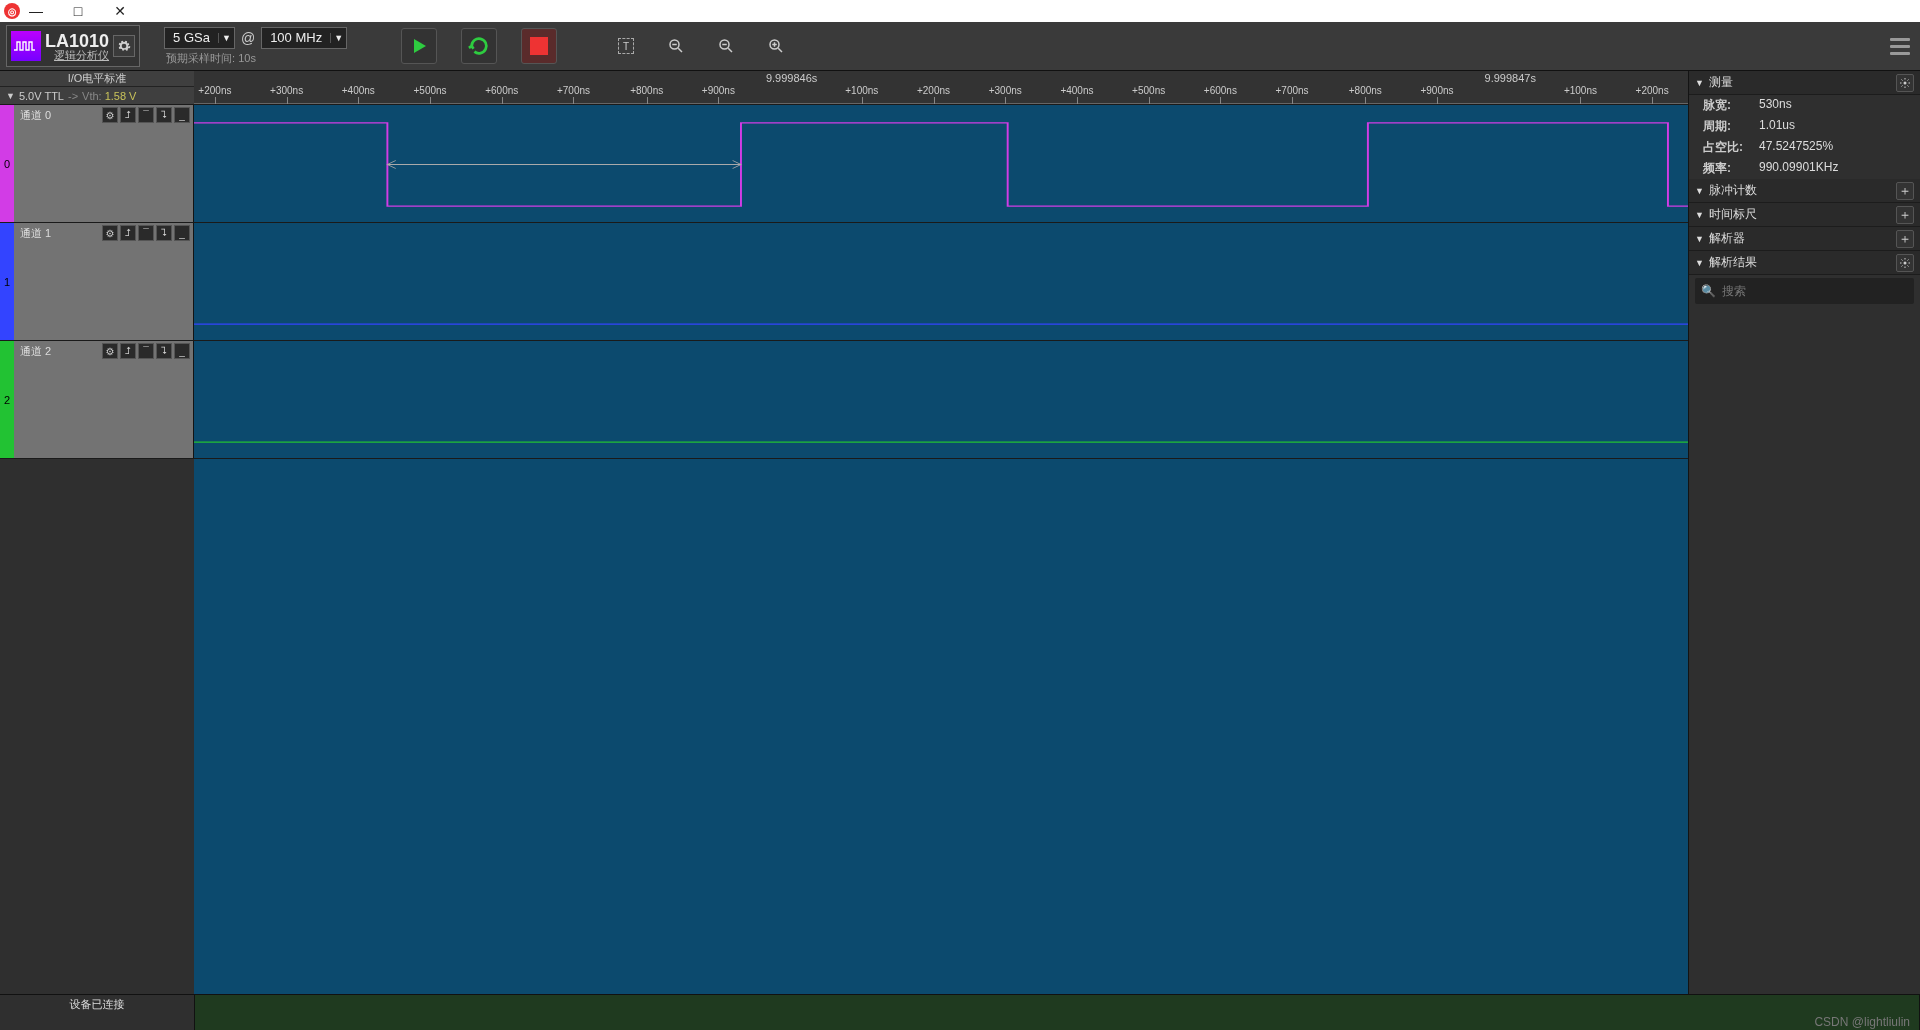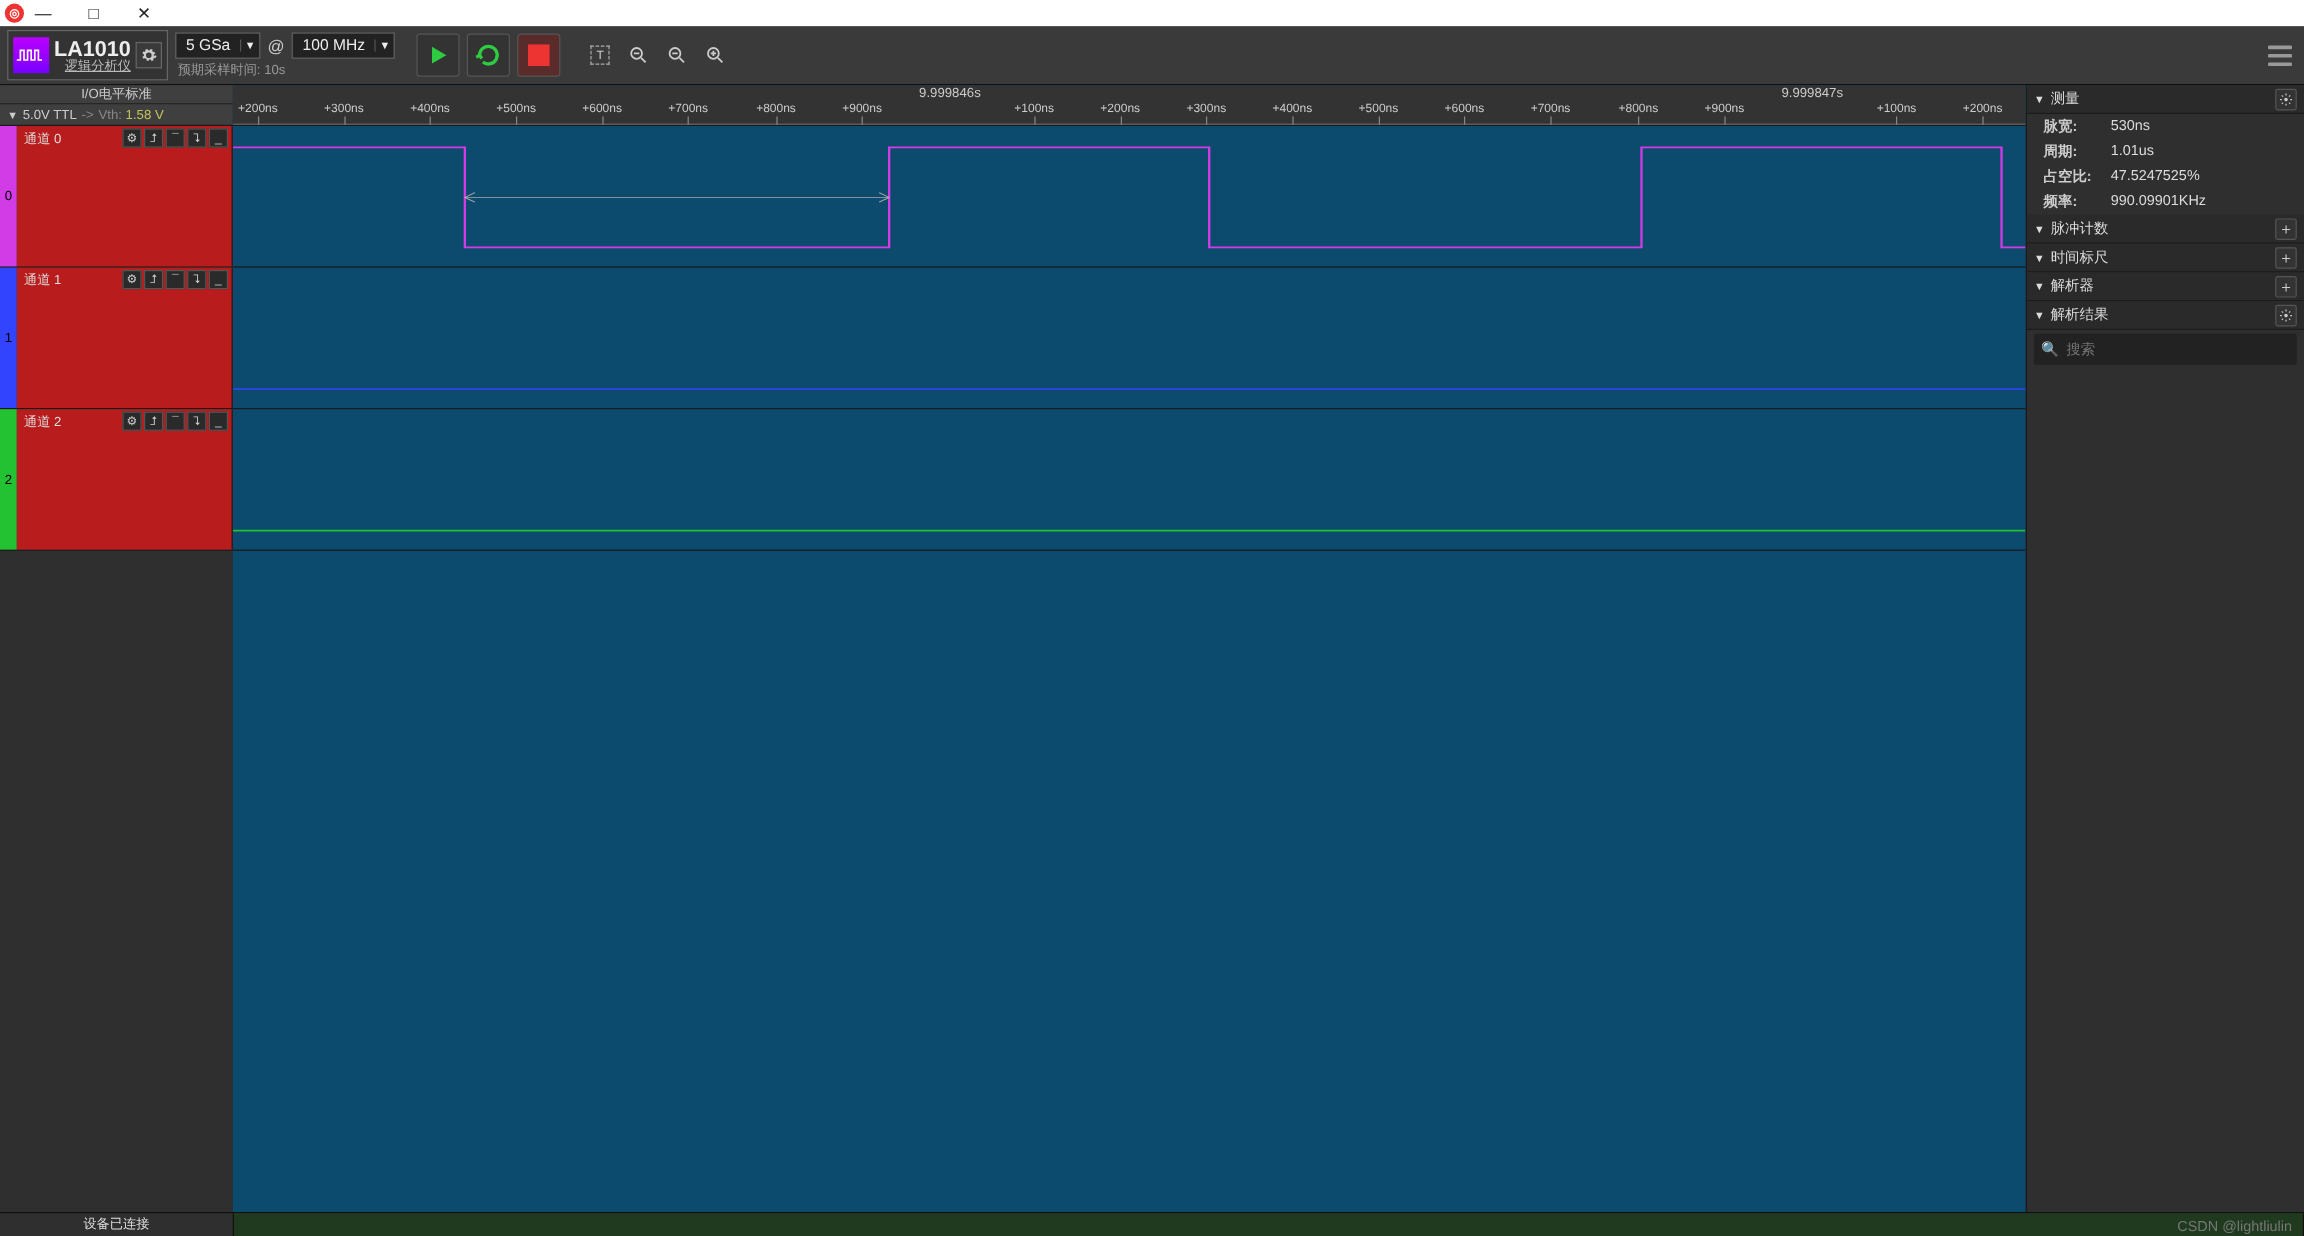--- a/index.html
+++ b/index.html
@@ -6,21 +6,21 @@
 html, body { width: 100%; height: 100%; background: #2b2b2b; color: #ddd; font-size: 12px; overflow: hidden; }
 
 
 .os-titlebar { height: 22px; background: #fff; color: #000; display: flex; align-items: center; padding: 0 4px; }
 .os-titlebar .appicon { width: 16px; height: 16px; border-radius: 8px; background: #e33; display:inline-flex;align-items:center;justify-content:center;color:#fff;font-weight:bold;font-size:10px;margin-right:6px;}
 .os-titlebar .title { font-size: 12px; flex: 1; }
 .os-titlebar .winbtns { display: flex; gap: 22px; padding-right: 8px; }
 .os-titlebar .winbtn { width: 20px; text-align:center; font-size: 14px; color:#222; cursor:default;}
 
 
-.toolbar { height: 49px; background: #3a3a3a; display:flex; align-items:center; padding: 4px 6px; gap:6px; border-bottom:1px solid #111;}
+.toolbar { height: 49px; background: #3a3a3a; display:flex; align-items:center; padding: 4px 6px; gap:24px; border-bottom:1px solid #111;}
 .device-box { height: 42px; border:1px solid #666; display:flex; align-items:center; padding:0 4px; gap:4px; background:#333;}
 .wave-ic { width:30px; height:30px; background:linear-gradient(#b0f,#70f); display:flex;align-items:center;justify-content:center;}
 .wave-ic svg{width:26px;height:20px;}
 .dev-name-col { display:flex;flex-direction:column;line-height:1; color:#eee;}
 .dev-name-col .big { font-size:18px; font-weight:bold;}
 .dev-name-col .sub { font-size:11px; color:#bbb; text-align:right;text-decoration:underline;}
 .gearbtn { width:22px;height:22px; background:#3a3a3a;border:1px solid #666;display:flex;align-items:center;justify-content:center;color:#ccc; }
 
 .combo { height:22px; background:#222; border:1px solid #666; display:flex; align-items:center; color:#eee; }
 .combo .val { padding:0 8px; font-size:13px;}
@@ -44,21 +44,21 @@
 .leftcol { width:194px; background:#2f2f2f; display:flex;flex-direction:column;}
 .lvlhdr { height:16px; background:#3f3f3f; text-align:center; font-size:11px; color:#ccc; border-bottom:1px solid #222;}
 .lvlrow { height:18px; background:#3f3f3f; display:flex;align-items:center; padding:0 6px; font-size:11px; color:#ccc; border-bottom:1px solid #1a1a1a;}
 .lvlrow .tri{font-size:9px;margin-right:4px;}
 .lvlrow .g{color:#888;margin-left:4px;}
 .lvlrow .y{color:#c8c25a;margin-left:3px;}
 
 
 .ch-row { height:118px; display:flex; border-bottom:1px solid #1a1a1a;}
 .ch-tag { width:14px; display:flex;align-items:center;justify-content:center; font-size:11px; color:#000;}
-.ch-panel { flex:1; background:#b91c1c; border-right:1px solid #141414; position:relative;}
+.ch-panel { flex:1; background:#737373; border-right:1px solid #141414; position:relative;}
 .ch-panel .name { position:absolute; top:3px; left:6px; font-size:11px; color:#ddd;}
 .ch-panel .tools { position:absolute; top:2px; right:3px; display:flex; gap:2px;}
 .ch-panel .tools .t { width:16px;height:16px;background:#2a2a2a;border:1px solid #555;display:flex;align-items:center;justify-content:center;font-size:10px;color:#ccc;}
 
 
 .wavewrap { flex:1; background:#0c4a6e; position:relative; overflow:hidden;}
 .ruler { height:34px; background:#333; border-bottom:1px solid #1a1a1a; position:relative; color:#ccc; font-size:10px;}
 .ruler .abs-t { position:absolute; top:1px; transform:translateX(-50%); font-size:11px;}
 .ruler .tick { position:absolute; bottom:0; width:1px; height:7px; background:#888;}
 .ruler .ticklbl { position:absolute; bottom:8px; transform:translateX(-50%); font-size:10px;}
@@ -72,21 +72,21 @@
 .sect-hdr { height:24px; background:#2a2a2a; border-bottom:1px solid #1c1c1c; display:flex;align-items:center; padding:0 6px; color:#ddd;}
 .sect-hdr .tri{font-size:9px;margin-right:5px;}
 .sect-hdr .sp{flex:1;}
 .sect-hdr .act{ width:18px;height:18px;background:#333;border:1px solid #555;border-radius:2px;display:flex;align-items:center;justify-content:center;color:#ccc;font-size:13px;}
 .kv { display:grid; grid-template-columns:56px 1fr; padding:2px 10px 2px 14px; color:#ddd;}
 .kv .k{color:#ccc;font-weight:bold;}
 .searchrow{ height:26px; background:#222; margin:3px 6px; border-radius:2px; display:flex;align-items:center;padding:0 6px;color:#888;}
 .searchrow input{ flex:1;background:transparent;border:none;outline:none;color:#ddd;font-size:12px;}
 
 
-.statusbar { position:absolute; left:0;right:0;bottom:0; height:20px; background:#2f2f2f; border-top:1px solid #111; display:flex; font-size:11px;}
+.statusbar { position:absolute; left:0;right:0;bottom:0; height:36px; background:#2f2f2f; border-top:1px solid #111; display:flex; font-size:11px;}
 .statusbar .cell1{ width:194px; text-align:center; color:#ddd; line-height:18px;}
 .statusbar .cell2{ flex:1; background:#1f3a1f; border-left:1px solid #111; border-right:1px solid #111;}
 .statusbar .water{ position:absolute; right:10px; bottom:1px; color:#777; font-size:12px;}
 </style>
 </head>
 <body>
 
 <div class="os-titlebar">
   <span class="appicon">◎</span>
   <div class="winbtns">

